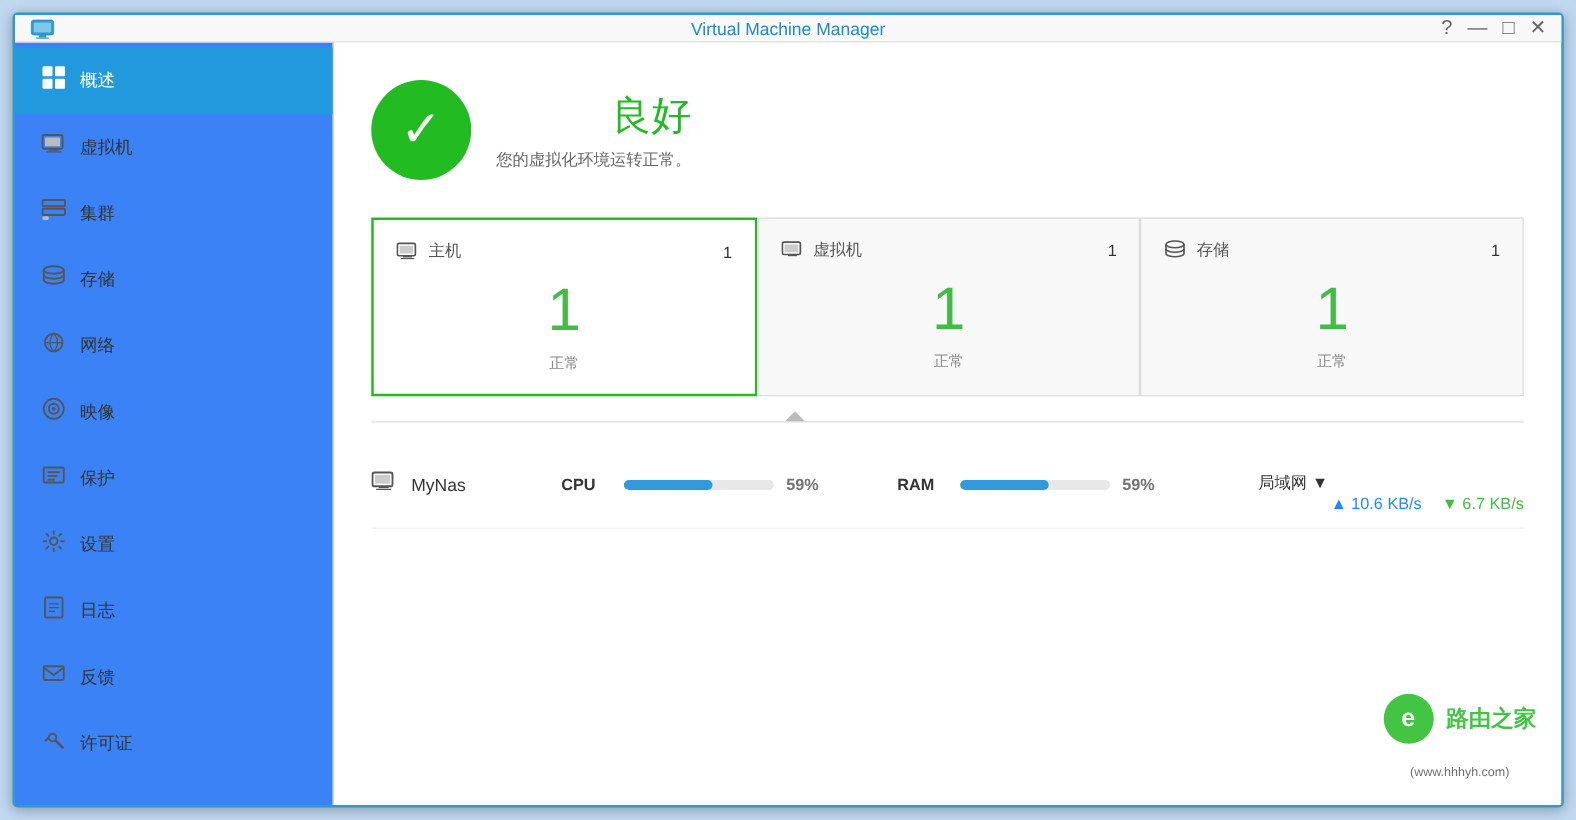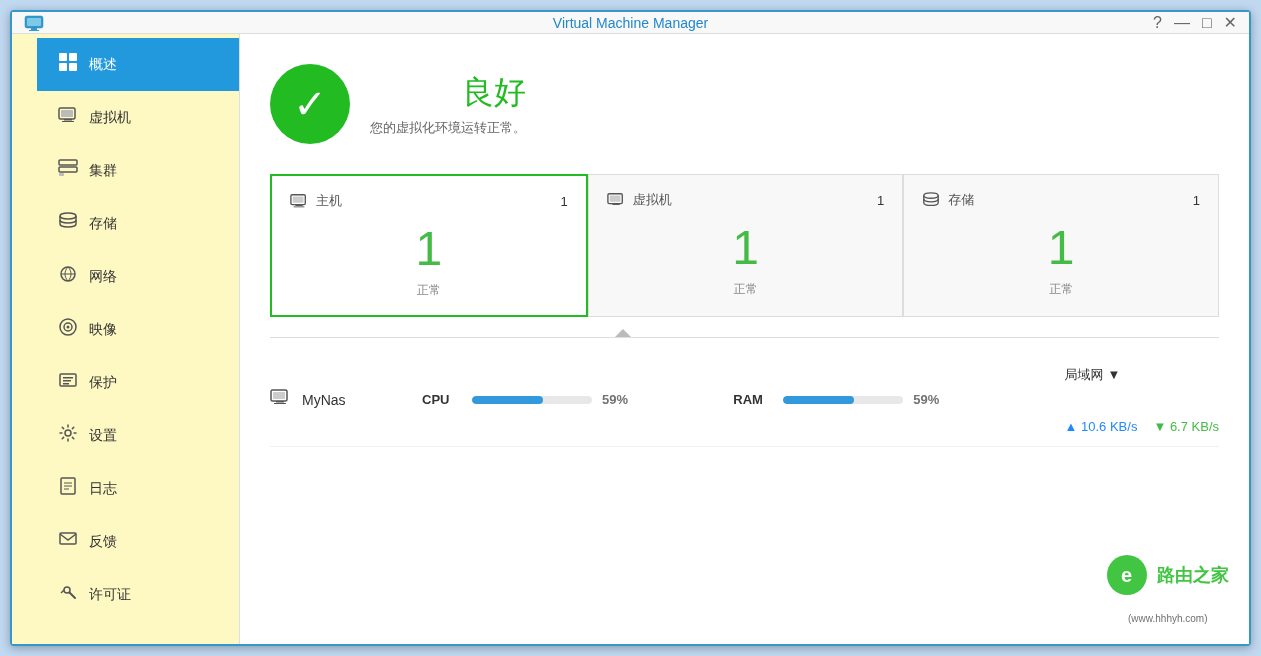--- a/index.html
+++ b/index.html
@@ -56,26 +56,25 @@
       color: #666;
       font-size: 16px;
       line-height: 1;
     }
     .main-area {
       display: flex;
       flex: 1;
       overflow: hidden;
     }
     .sidebar {
-      width: 228px;
-      background: #fef9c3;
+      width: 255px;
+      background: #3b82f6;
       border-right: 1px solid #dde;
       flex-shrink: 0;
       padding-top: 4px;
-      padding-left: 25px;
     }
     .sidebar-item {
       display: flex;
       align-items: center;
       gap: 10px;
       padding: 14px 20px;
       cursor: pointer;
       color: #333;
       font-size: 14px;
       border-radius: 0;
@@ -217,21 +216,20 @@
       background: #3399dd;
       border-radius: 4px;
     }
     .metric-pct {
       font-size: 13px;
       color: #737373;
       width: 40px;
     }
     .network-group {
       display: flex;
-      flex-direction: column;
       gap: 2px;
       margin-left: 20px;
     }
     .network-speed {
       font-size: 13px;
     }
     .net-up { color: #2288ff; }
     .net-down { color: #44bb44; }
     .network-header {
       display: flex;

